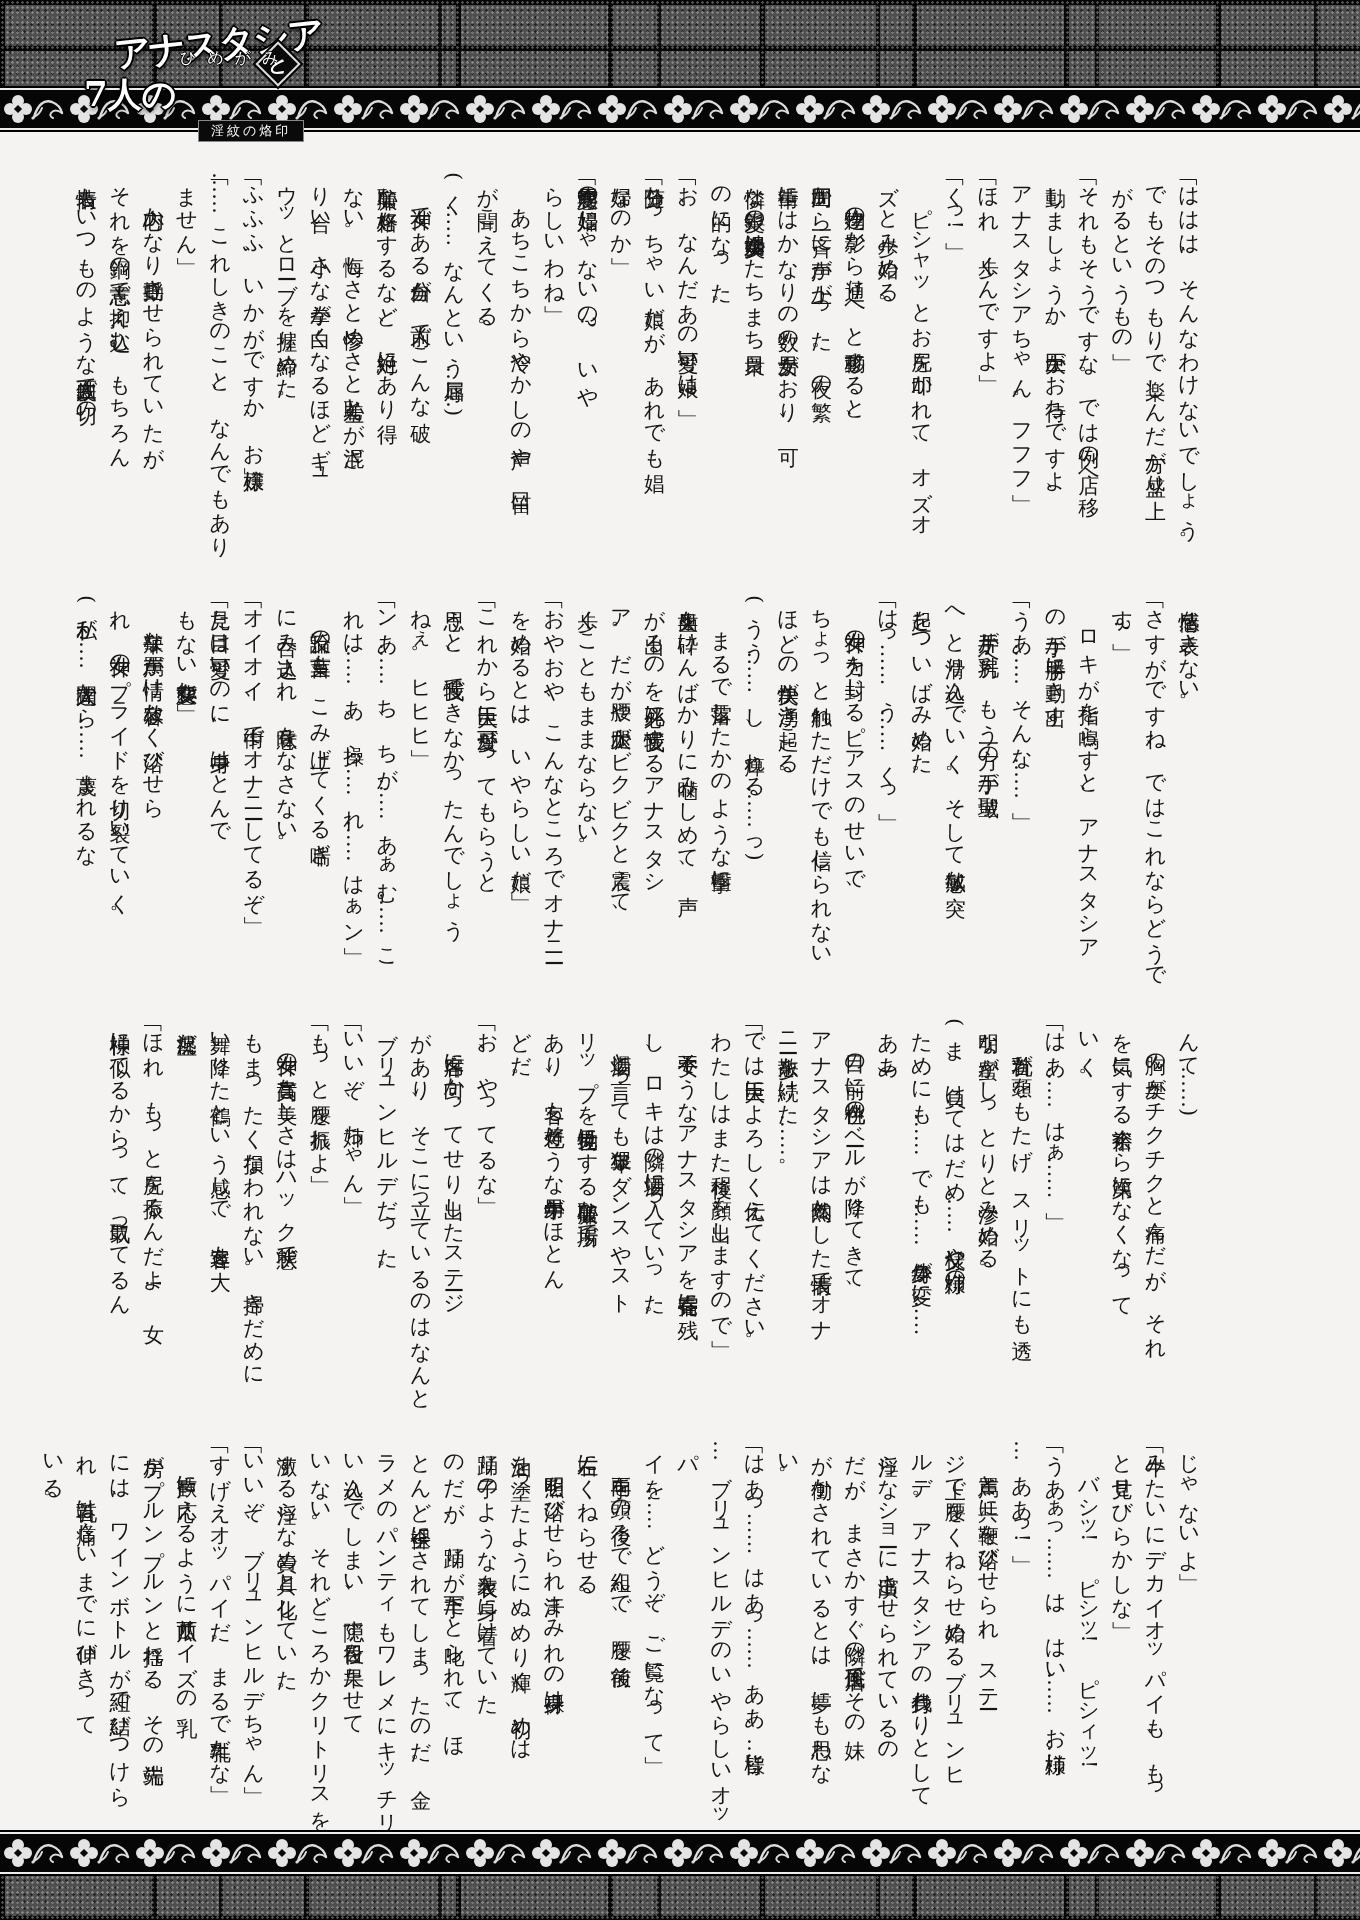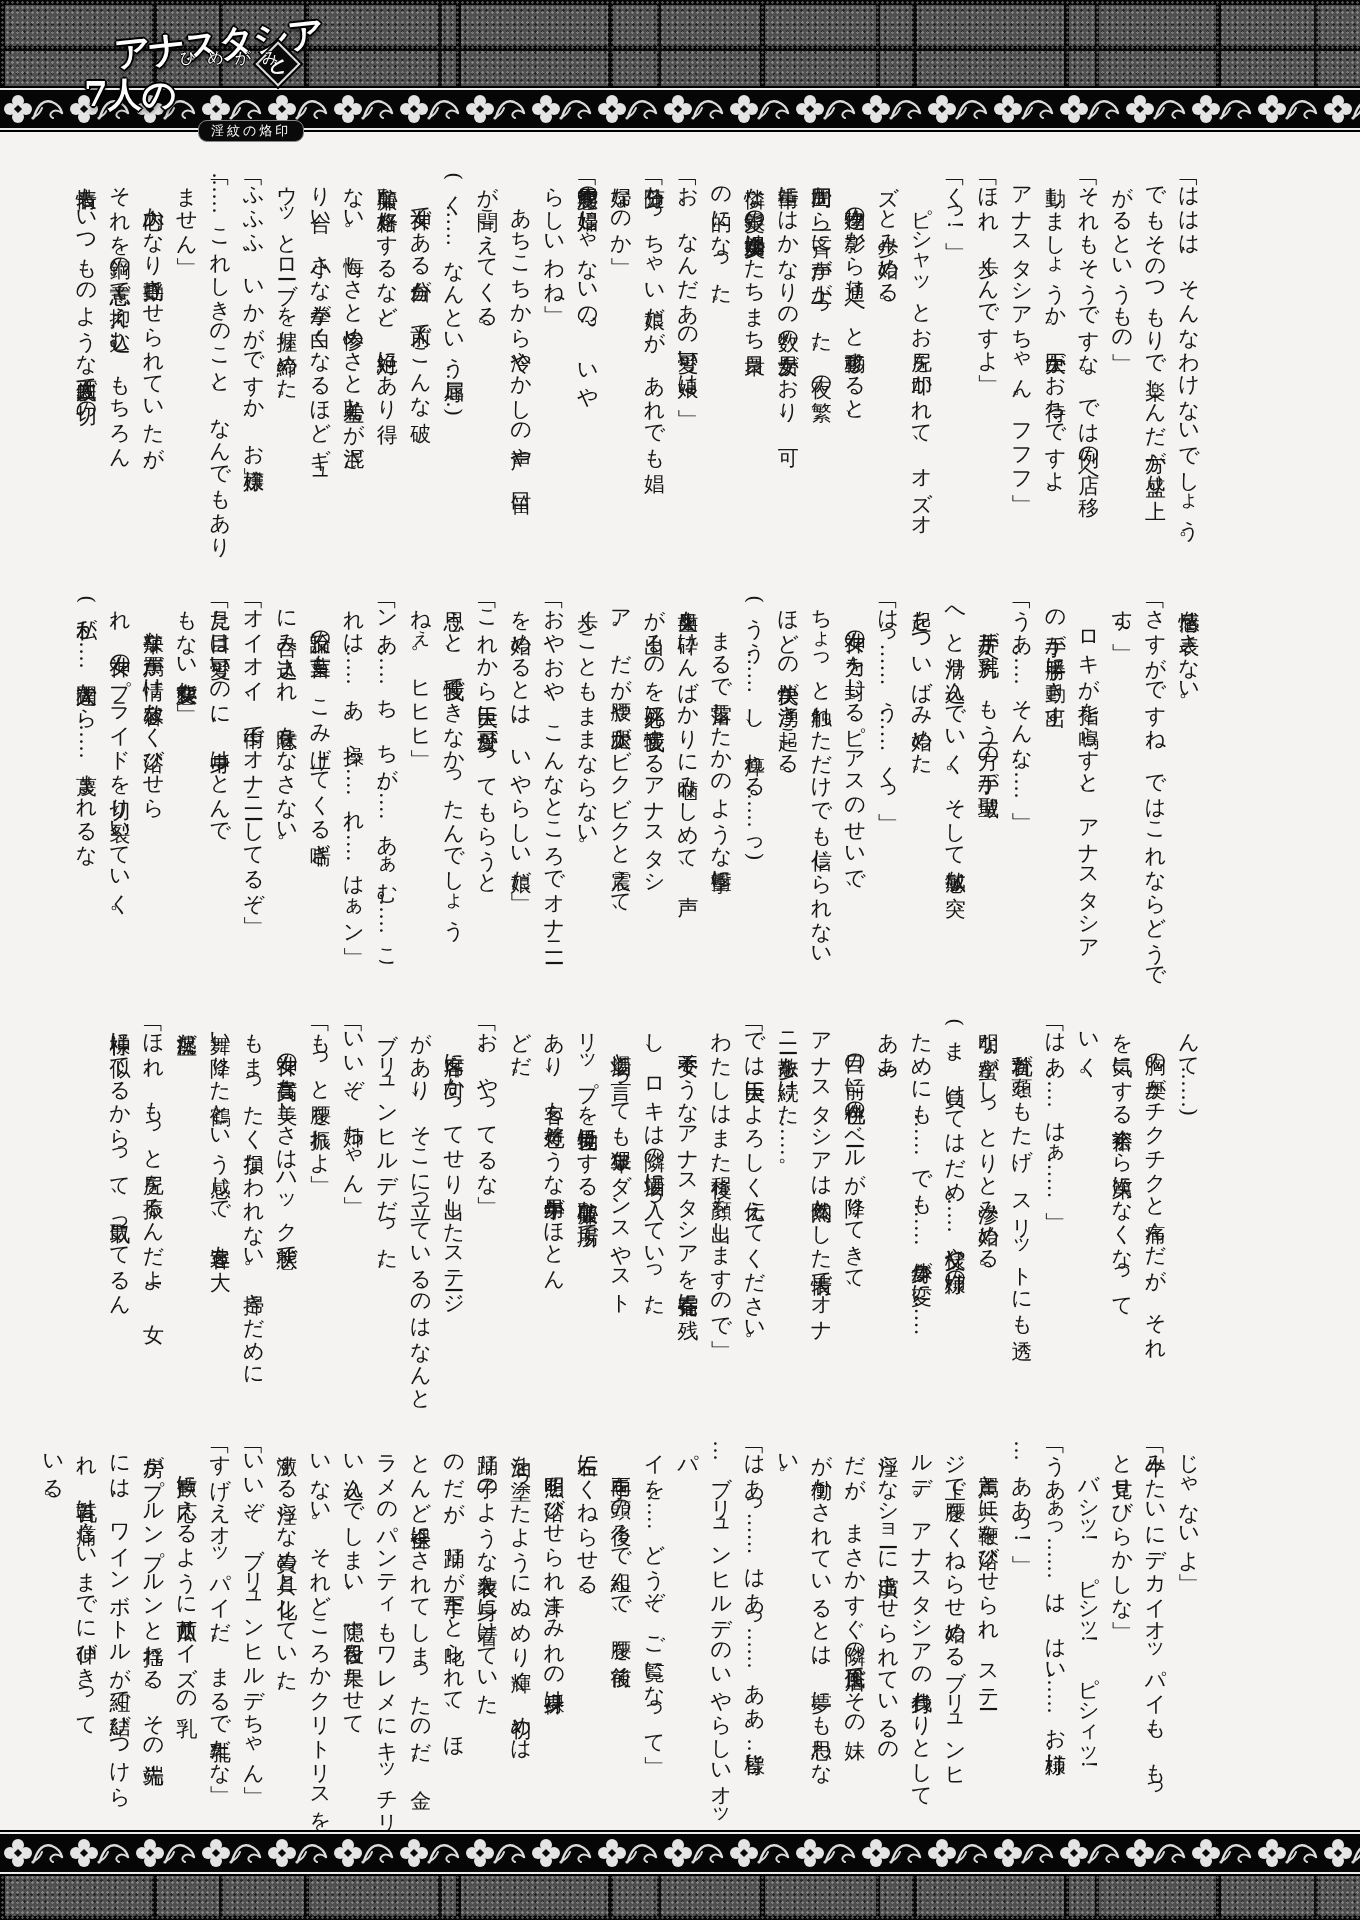--- a/index.html
+++ b/index.html
@@ -48,21 +48,21 @@
   .t-to{position:absolute;left:192px;top:44px;width:28px;height:28px;background:#0a0a0a;
     border:2px solid #ddd;transform:rotate(45deg);box-shadow:0 0 0 2px #000;}
   .t-to span{display:block;transform:rotate(-45deg);font-size:20px;line-height:28px;
     text-align:center;color:#fff;}
   .t-l2pre{position:absolute;left:14px;top:68px;font-size:34px;white-space:nowrap;}
   .t-l2main{position:absolute;left:94px;top:52px;font-size:52px;letter-spacing:-2px;white-space:nowrap;}
   .t-furi{position:absolute;left:110px;top:44px;font-size:16px;letter-spacing:11px;
     font-weight:normal;white-space:nowrap;
     text-shadow:-1px 0 0 #000,1px 0 0 #000,0 -1px 0 #000,0 1px 0 #000;}
   .t-sub{position:absolute;left:128px;top:116px;background:#0a0a0a;border:1px solid #888;
-    border-radius:9px;padding:1px 12px;font-size:13px;letter-spacing:3px;font-weight:normal;
+    border-radius:0;padding:1px 12px;font-size:13px;letter-spacing:3px;font-weight:normal;
     white-space:nowrap;}
   
   .text-row{
     position:absolute;right:155px;height:386px;
     writing-mode:vertical-rl;
     font-size:21px;line-height:33.4px;
     color:#161616;z-index:2;
   }
   .text-row p{margin:0;padding:0;}
   .row1{top:172px;}

